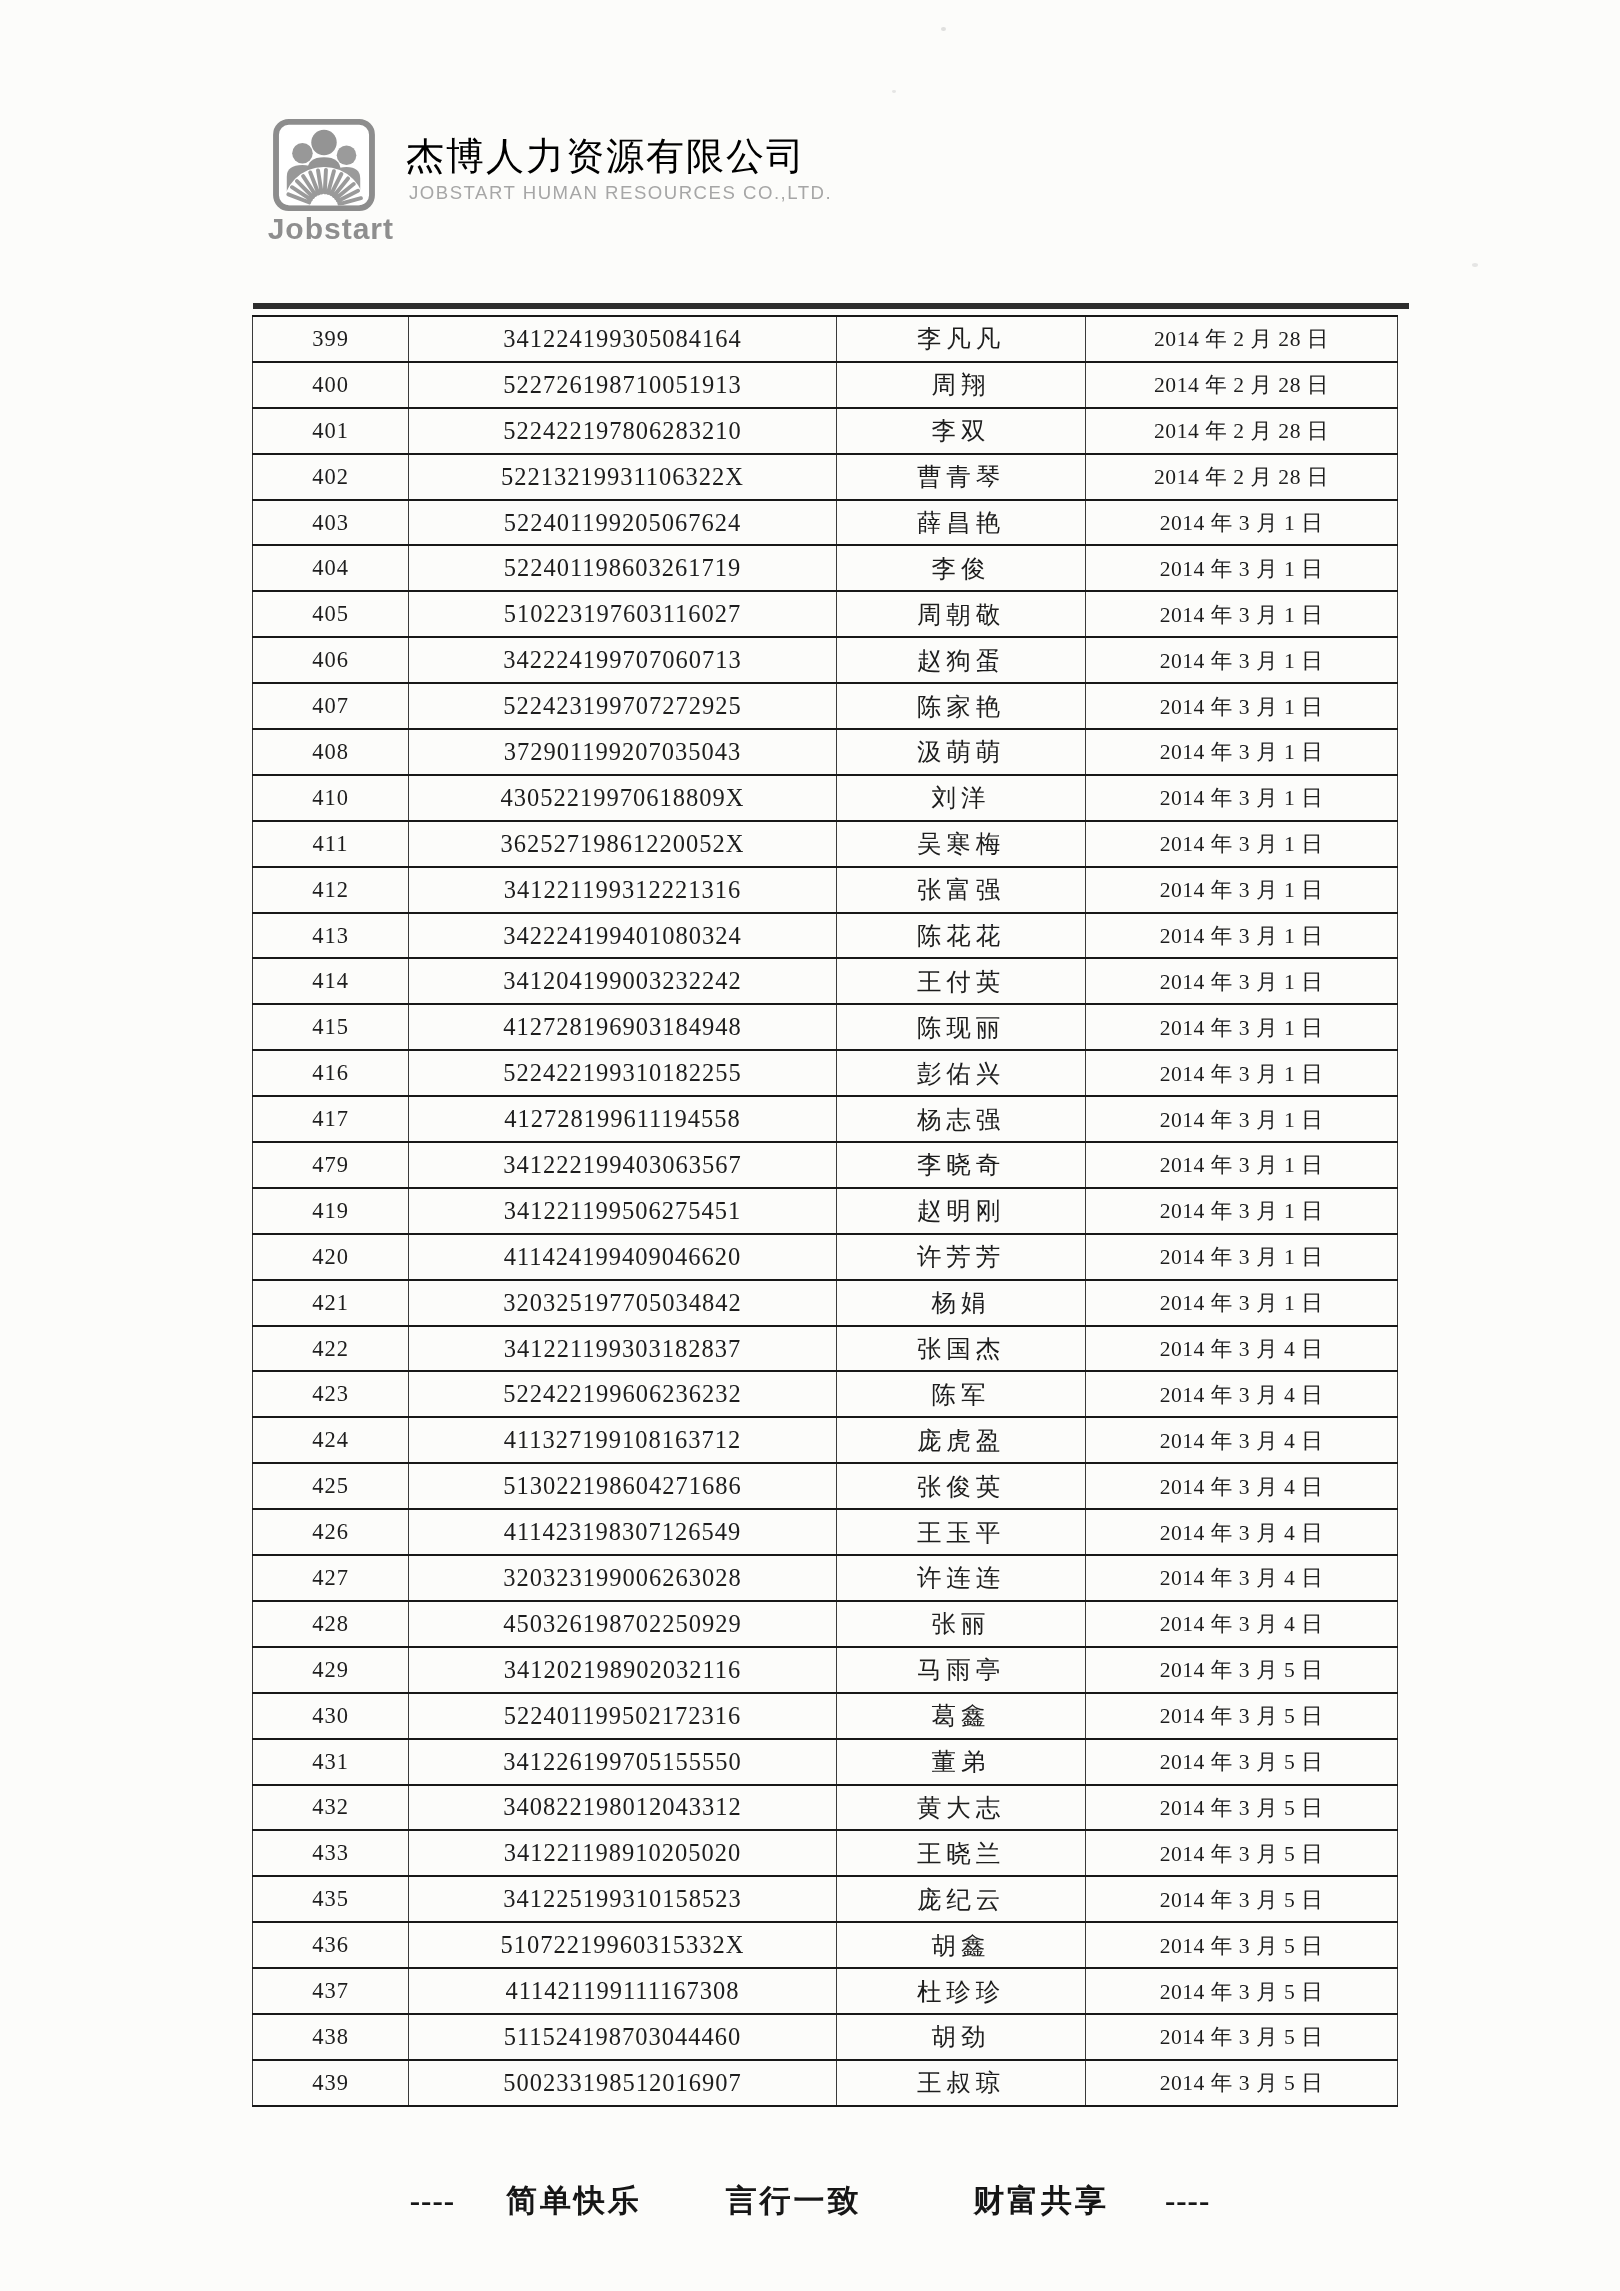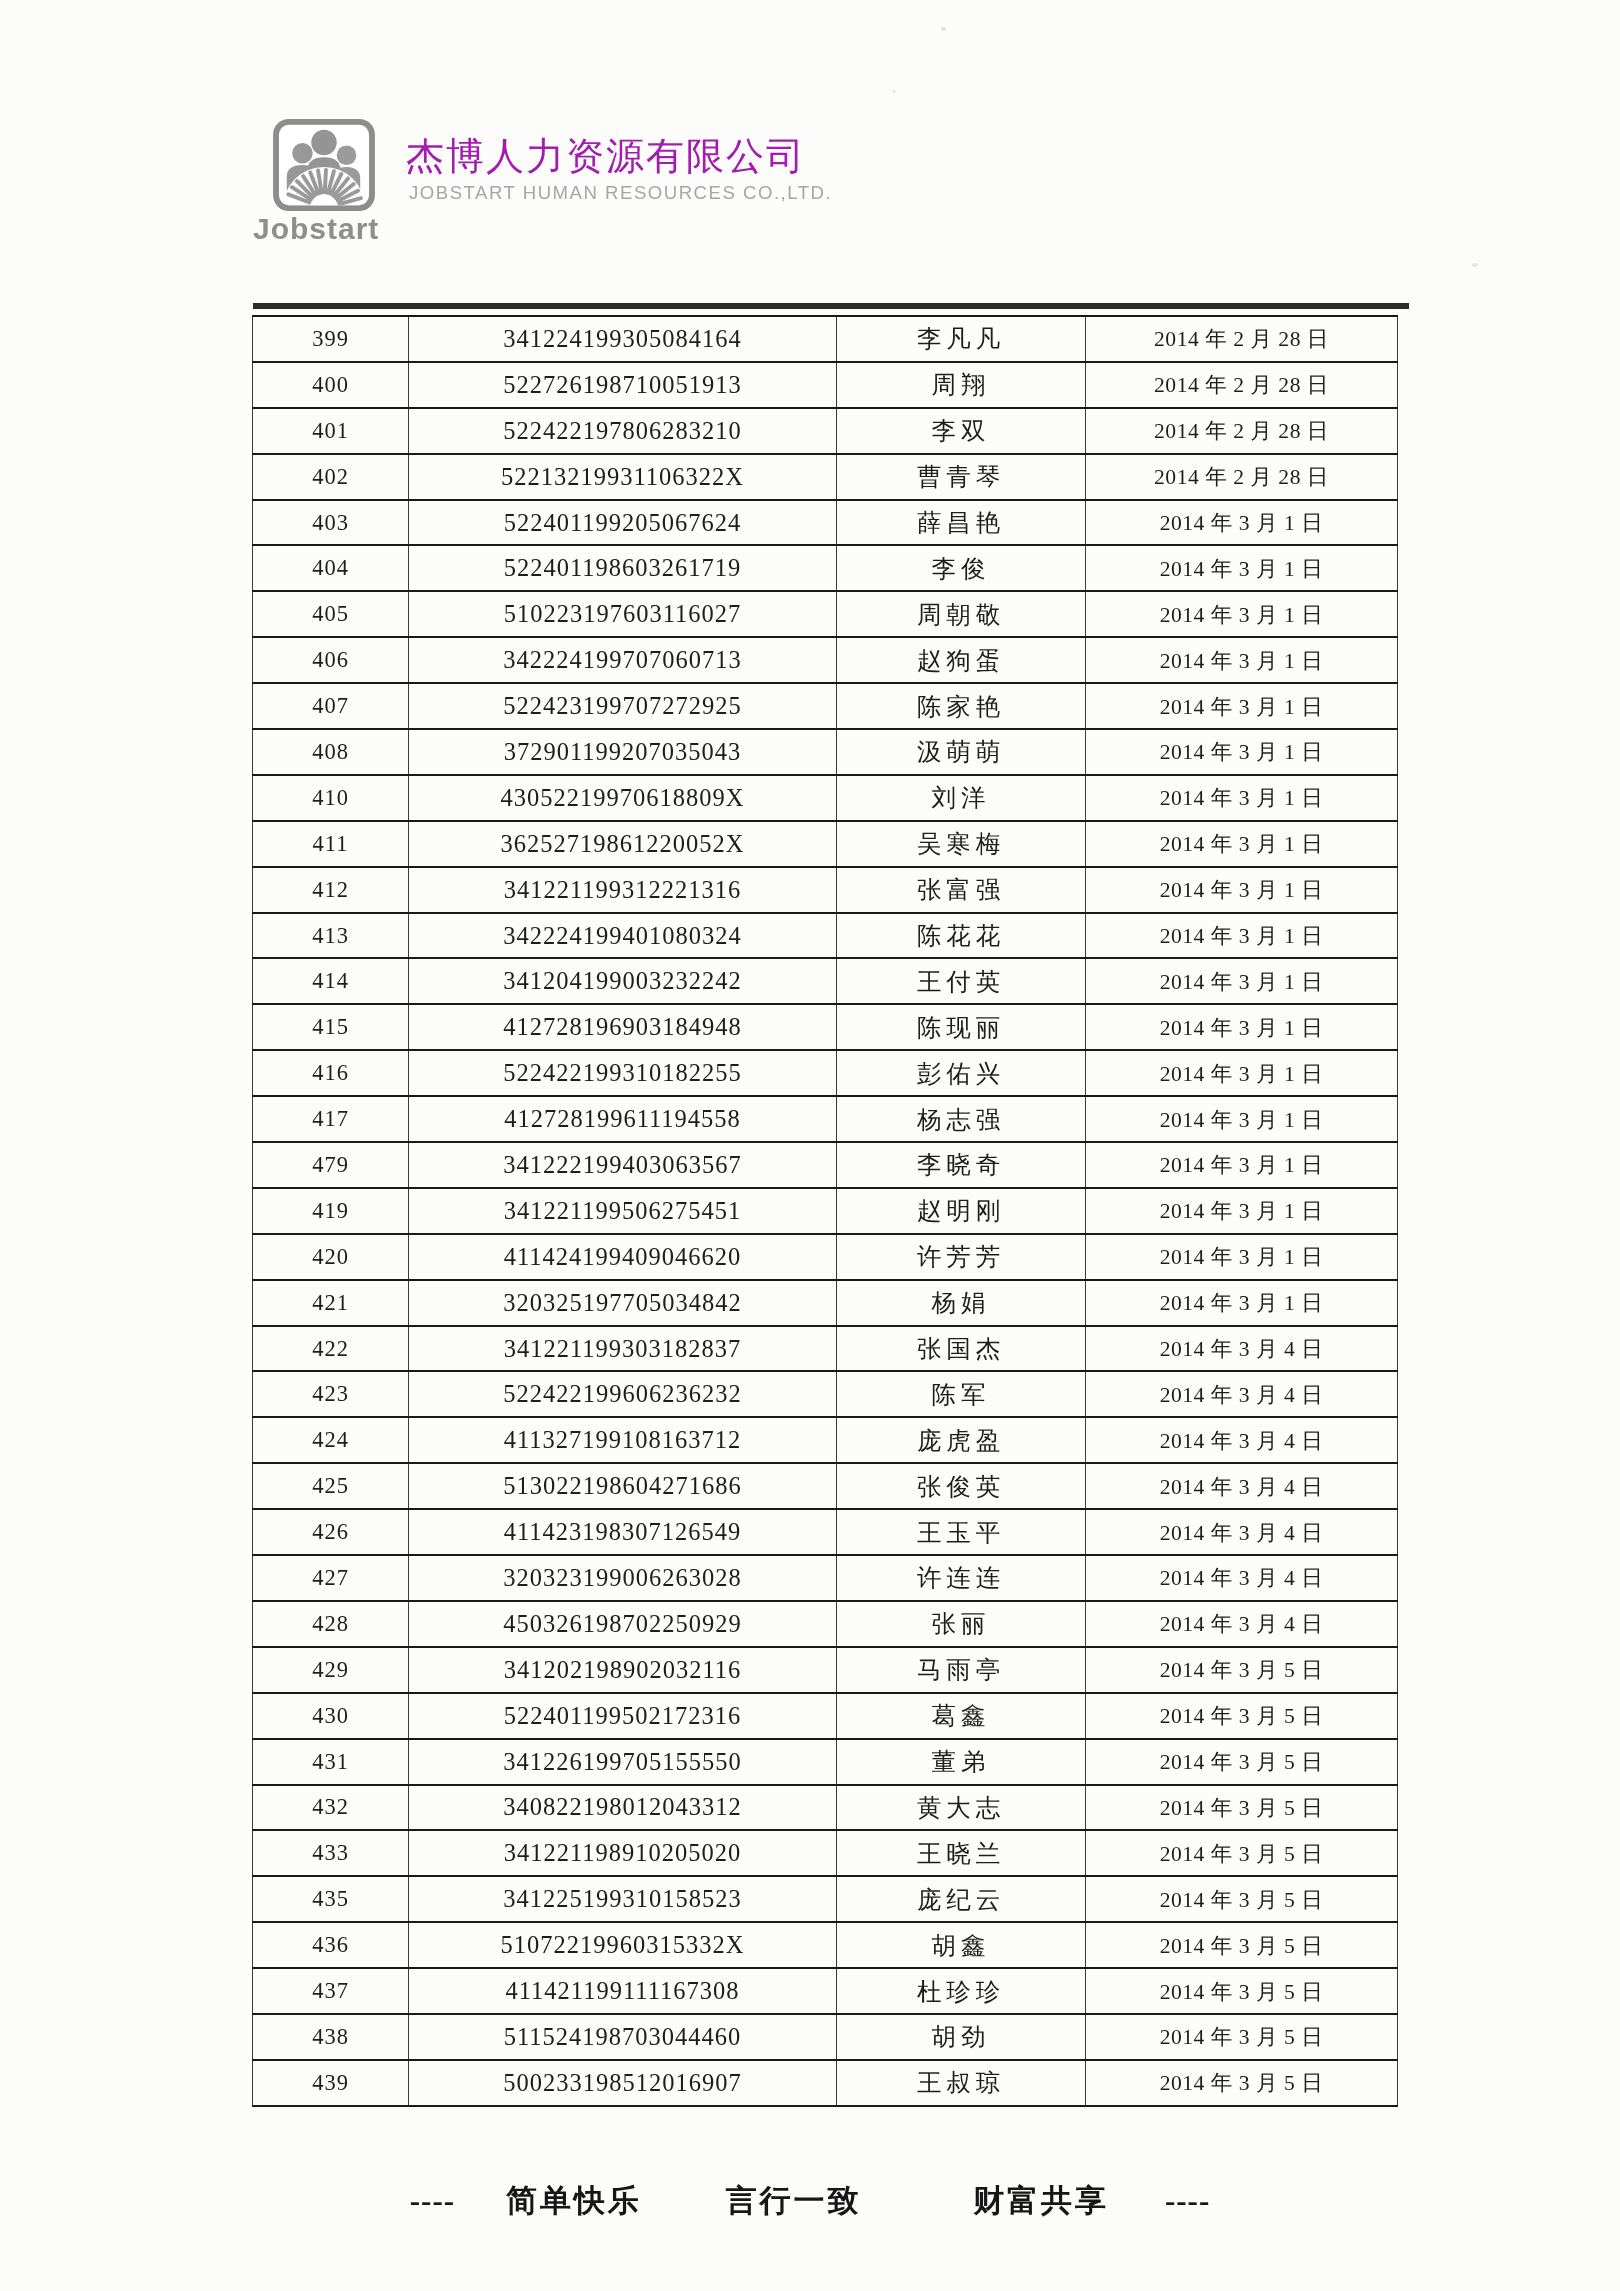--- a/index.html
+++ b/index.html
@@ -4,27 +4,27 @@
 <style>
   html,body { margin:0; padding:0; background:#ffffff; }
   .page {
     position:relative; width:1620px; height:2292px;
     background:#fcfcfa; overflow:hidden;
     font-family:"Liberation Serif","DejaVu Serif",serif;
   }
   
   .logo-icon { position:absolute; left:272px; top:118px; width:104px; height:94px; }
   .logo-word {
-    position:absolute; left:253px; top:212px; width:141px; text-align:left;
+    position:absolute; left:253px; top:212px; width:141px; text-align:right;
     font-family:"Liberation Sans","DejaVu Sans",sans-serif; font-weight:bold;
     font-size:30px; color:#8e8e8e; letter-spacing:1px;
   }
   .company-cn {
     position:absolute; left:406px; top:131px;
-    font-size:38px; color:#a21caf; letter-spacing:2px; font-weight:500;
+    font-size:38px; color:#000000; letter-spacing:2px; font-weight:500;
   }
   .company-en {
     position:absolute; left:409px; top:182px;
     font-family:"Liberation Sans","DejaVu Sans",sans-serif;
     font-size:18.6px; color:#a6a6a6; letter-spacing:1.5px;
   }
   .header-rule {
     position:absolute; left:253px; top:303px; width:1156px; height:5.9px;
     background:#2d2d2d;
   }

